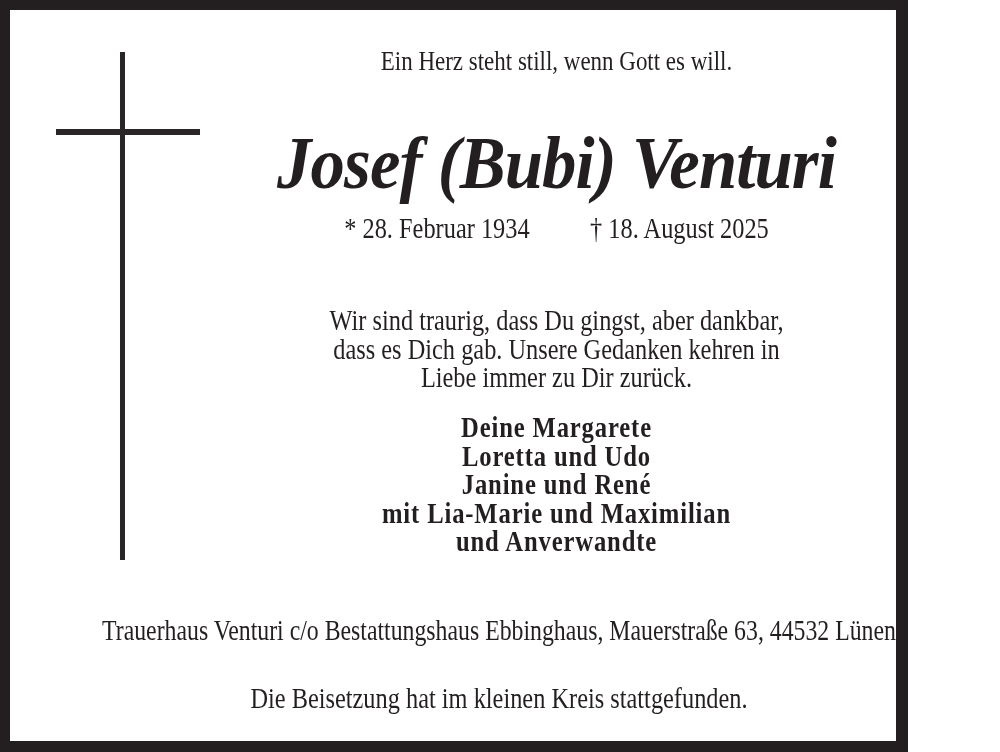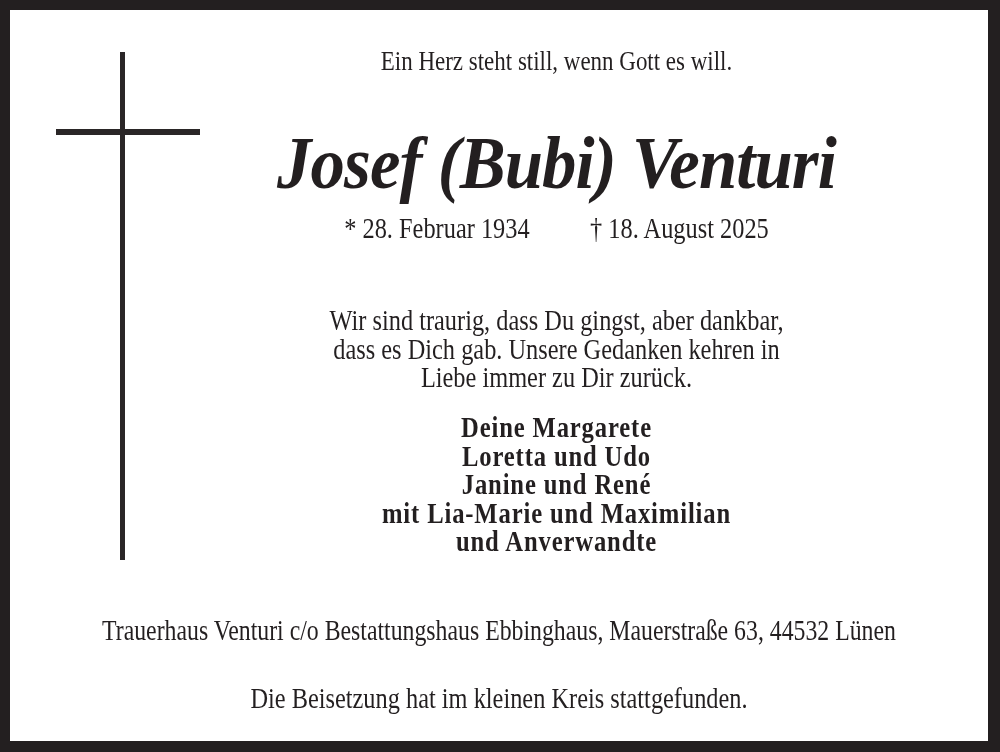--- a/index.html
+++ b/index.html
@@ -6,21 +6,21 @@
     margin: 0;
     padding: 0;
     background: #ffffff;
     width: 1000px;
     height: 752px;
     font-family: "Liberation Serif", serif;
   }
   .card {
     position: absolute;
     left: 0; top: 0;
-    width: 1000px;
+    width: 908px;
     height: 752px;
     box-sizing: border-box;
     background: #ffffff;
     border-style: solid;
     border-color: #231f20;
     border-width: 10px 12px 11px 10px;
     overflow: hidden;
     font-family: Liberation Serif, serif;
   }
   

